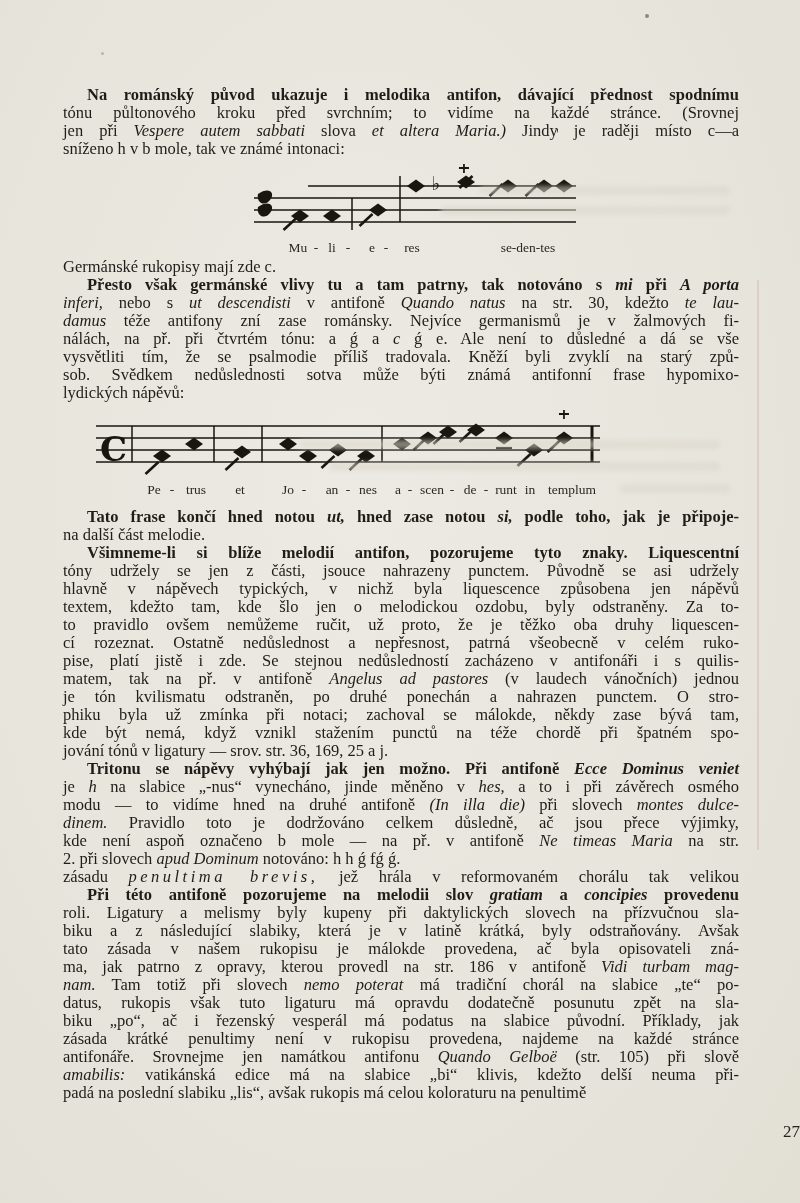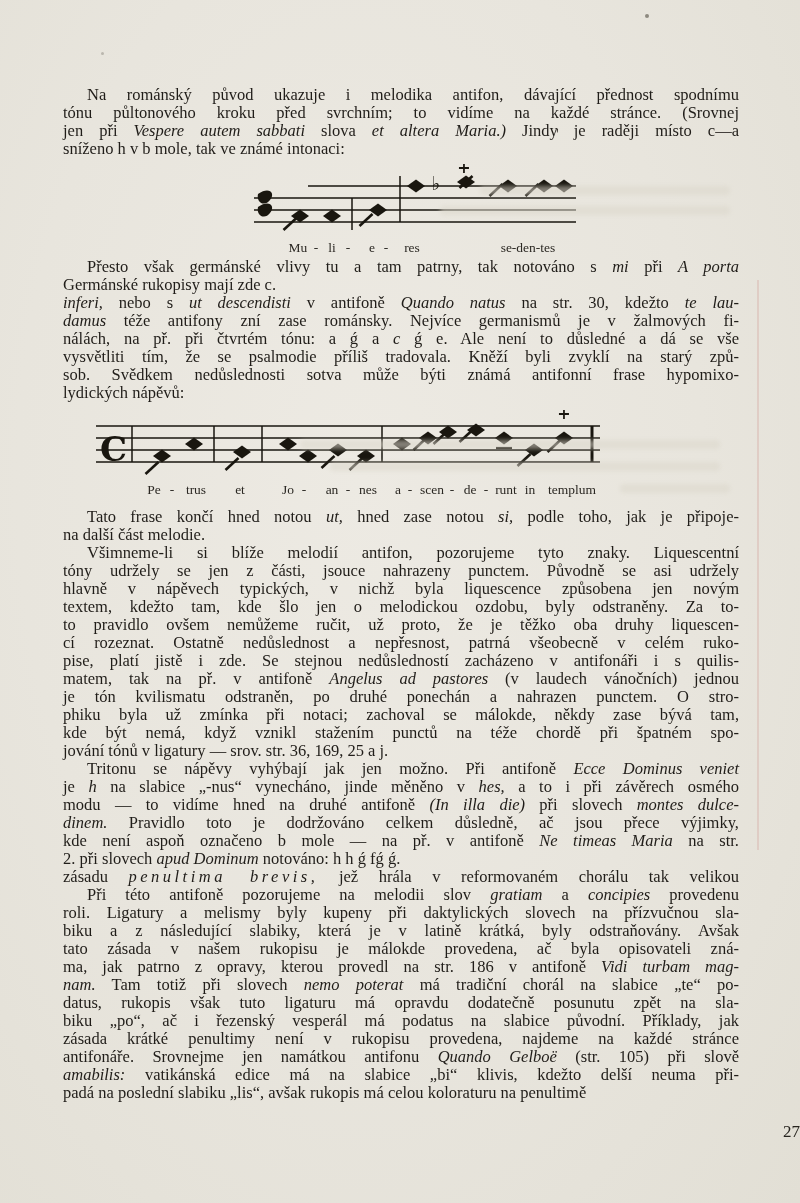--- a/index.html
+++ b/index.html
@@ -5,21 +5,21 @@
   html,body{margin:0;padding:0;}
   body{width:800px;height:1203px;position:relative;overflow:hidden;
        font-family:"Liberation Serif","DejaVu Serif",serif;
        background:#e9e6de;}
   #page{position:absolute;inset:0;
         background:radial-gradient(ellipse at 45% 40%, #edeae3 0%, #e8e5dd 55%, #e2dfd5 100%);}
   .sec{position:absolute;left:63px;width:676px;color:#201d19;
        font-size:16.5px;line-height:18px;}
   .ln{text-align:justify;text-align-last:justify;white-space:normal;}
   .ln.end{text-align-last:auto;}
-  .ln.ind{text-indent:24px;}
+  .ln.ind{text-indent:24px;font-weight:bold;}
   .ln i{font-style:italic;margin-top:20px;}
   .ln i.lsp{letter-spacing:3.5px;}
   .music{position:absolute;}
   .lyr{font-size:13.5px;fill:#2b2823;font-family:"Liberation Serif","DejaVu Serif",serif;}
   .mus-glyph{font-family:"DejaVu Serif",serif;fill:#19160f;}
   #page-number{position:absolute;left:0;top:1122px;width:800px;text-align:right;
        font-size:17px;color:#26231e;}
   .speck{position:absolute;border-radius:50%;background:#8d897f;}
   .stray-apostrophe{position:absolute;left:556px;top:126px;font-size:15px;color:#3a362f;}
   .bleed{position:absolute;background:#dbd7cb;opacity:.55;filter:blur(2px);border-radius:4px;}
@@ -66,22 +66,22 @@
       <text x="66" y="88" text-anchor="middle" class="lyr">-</text>
       <text x="82" y="88" text-anchor="middle" class="lyr">li</text>
       <text x="98" y="88" text-anchor="middle" class="lyr">-</text>
       <text x="122" y="88" text-anchor="middle" class="lyr">e</text>
       <text x="136" y="88" text-anchor="middle" class="lyr">-</text>
       <text x="162" y="88" text-anchor="middle" class="lyr">res</text>
       <text x="278" y="88" text-anchor="middle" class="lyr">se-den-tes</text>
     </svg>
 
   <div id="sec-mid" class="sec" style="top:258px">
+      <div class="ln end"><span>Germánské rukopisy mají zde c.</span></div>
       <div class="ln ind"><span>Přesto však germánské vlivy tu a tam patrny, tak notováno s </span><i>mi</i><span> při </span><i>A porta</i></div>
-      <div class="ln end"><span>Germánské rukopisy mají zde c.</span></div>
       <div class="ln"><i>inferi,</i><span> nebo s </span><i>ut descendisti</i><span> v antifoně </span><i>Quando natus</i><span> na str. 30, kdežto </span><i>te lau-</i></div>
       <div class="ln"><i>damus</i><span> téže antifony zní zase románsky. Nejvíce germanismů je v žalmových fi-</span></div>
       <div class="ln"><span>nálách, na př. při čtvrtém tónu: a ǵ a </span><i>c</i><span> ǵ e. Ale není to důsledné a dá se vše</span></div>
       <div class="ln"><span>vysvětliti tím, že se psalmodie příliš tradovala. Kněží byli zvyklí na starý způ-</span></div>
       <div class="ln"><span>sob. Svědkem nedůslednosti sotva může býti známá antifonní frase hypomixo-</span></div>
       <div class="ln end"><span>lydických nápěvů:</span></div>
     </div>
 
   <svg id="music2" class="music" style="left:92px;top:410px" width="548" height="100">
       <line x1="4" y1="16" x2="508" y2="16" stroke="#19160f" stroke-width="1.6"></line>
@@ -137,21 +137,21 @@
       <text x="414" y="84" text-anchor="middle" class="lyr">runt</text>
       <text x="438" y="84" text-anchor="middle" class="lyr">in</text>
       <text x="480" y="84" text-anchor="middle" class="lyr">templum</text>
     </svg>
 
   <div id="sec-rest" class="sec" style="top:508px">
       <div class="ln ind"><span>Tato frase končí hned notou </span><i>ut,</i><span> hned zase notou </span><i>si,</i><span> podle toho, jak je připoje-</span></div>
       <div class="ln end"><span>na další část melodie.</span></div>
       <div class="ln ind"><span>Všimneme-li si blíže melodií antifon, pozorujeme tyto znaky. Liquescentní</span></div>
       <div class="ln"><span>tóny udržely se jen z části, jsouce nahrazeny punctem. Původně se asi udržely</span></div>
-      <div class="ln"><span>hlavně v nápěvech typických, v nichž byla liquescence způsobena jen novým</span></div>
+      <div class="ln"><span>hlavně v nápěvech typických, v nichž byla liquescence způsobena jen nápěvů</span></div>
       <div class="ln"><span>textem, kdežto tam, kde šlo jen o melodickou ozdobu, byly odstraněny. Za to-</span></div>
       <div class="ln"><span>to pravidlo ovšem nemůžeme ručit, už proto, že je těžko oba druhy liquescen-</span></div>
       <div class="ln"><span>cí rozeznat. Ostatně nedůslednost a nepřesnost, patrná všeobecně v celém ruko-</span></div>
       <div class="ln"><span>pise, platí jistě i zde. Se stejnou nedůsledností zacházeno v antifonáři i s quilis-</span></div>
       <div class="ln"><span>matem, tak na př. v antifoně </span><i>Angelus ad pastores</i><span> (v laudech vánočních) jednou</span></div>
       <div class="ln"><span>je tón kvilismatu odstraněn, po druhé ponechán a nahrazen punctem. O stro-</span></div>
       <div class="ln"><span>phiku byla už zmínka při notaci; zachoval se málokde, někdy zase bývá tam,</span></div>
       <div class="ln"><span>kde být nemá, když vznikl stažením punctů na téže chordě při špatném spo-</span></div>
       <div class="ln end"><span>jování tónů v ligatury — srov. str. 36, 169, 25 a j.</span></div>
       <div class="ln ind"><span>Tritonu se nápěvy vyhýbají jak jen možno. Při antifoně </span><i>Ecce Dominus veniet</i></div>

